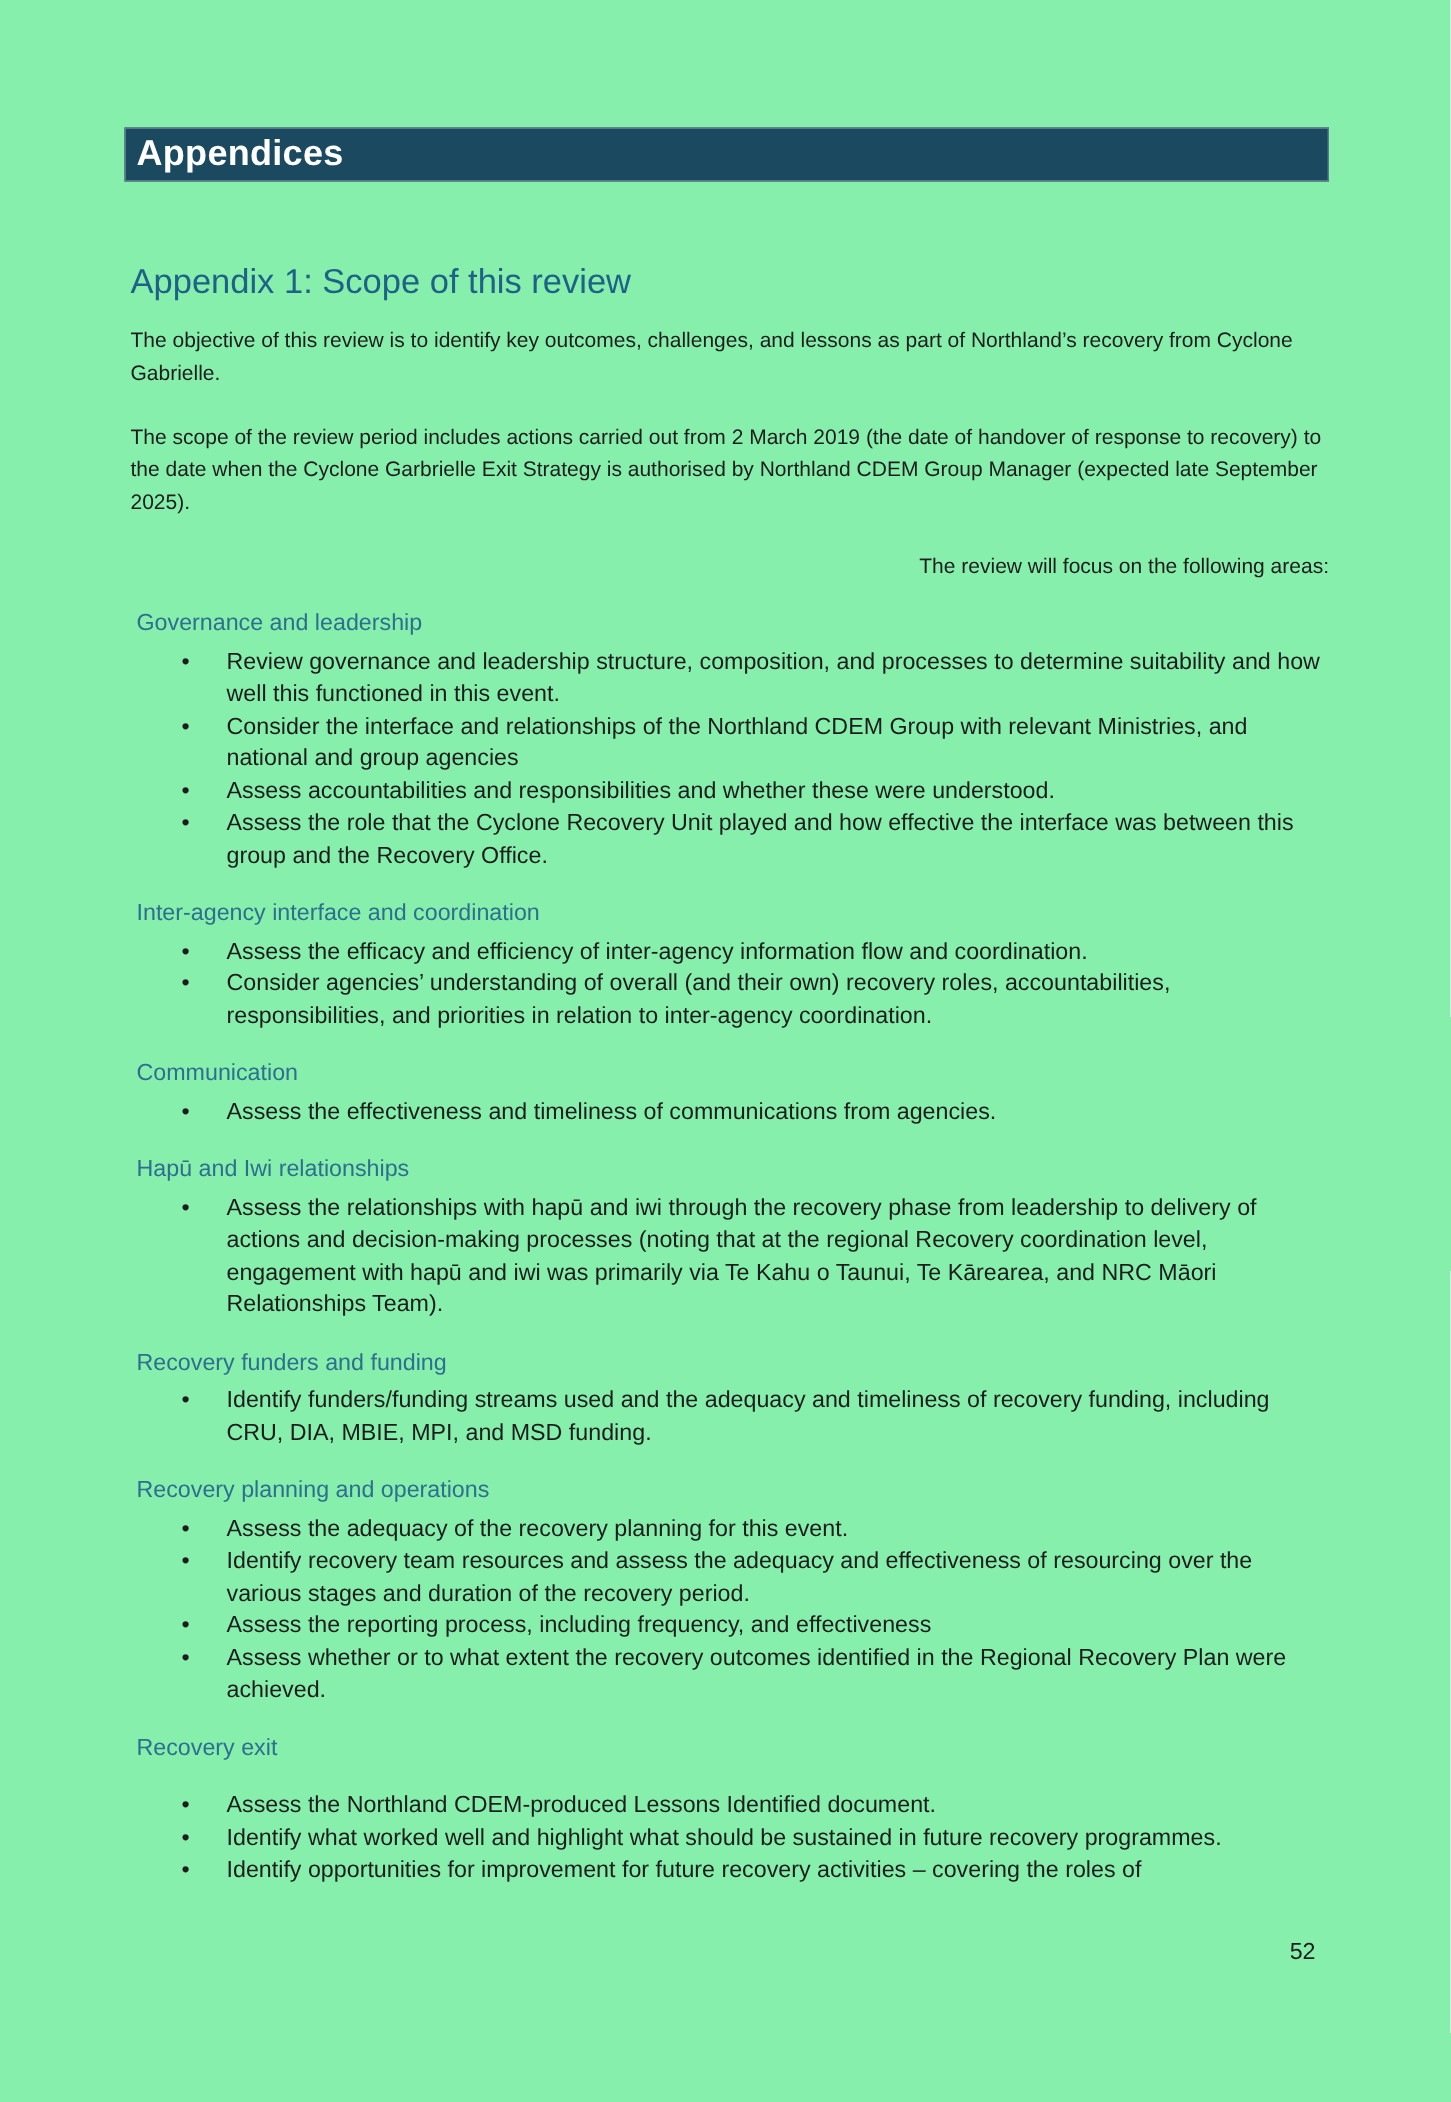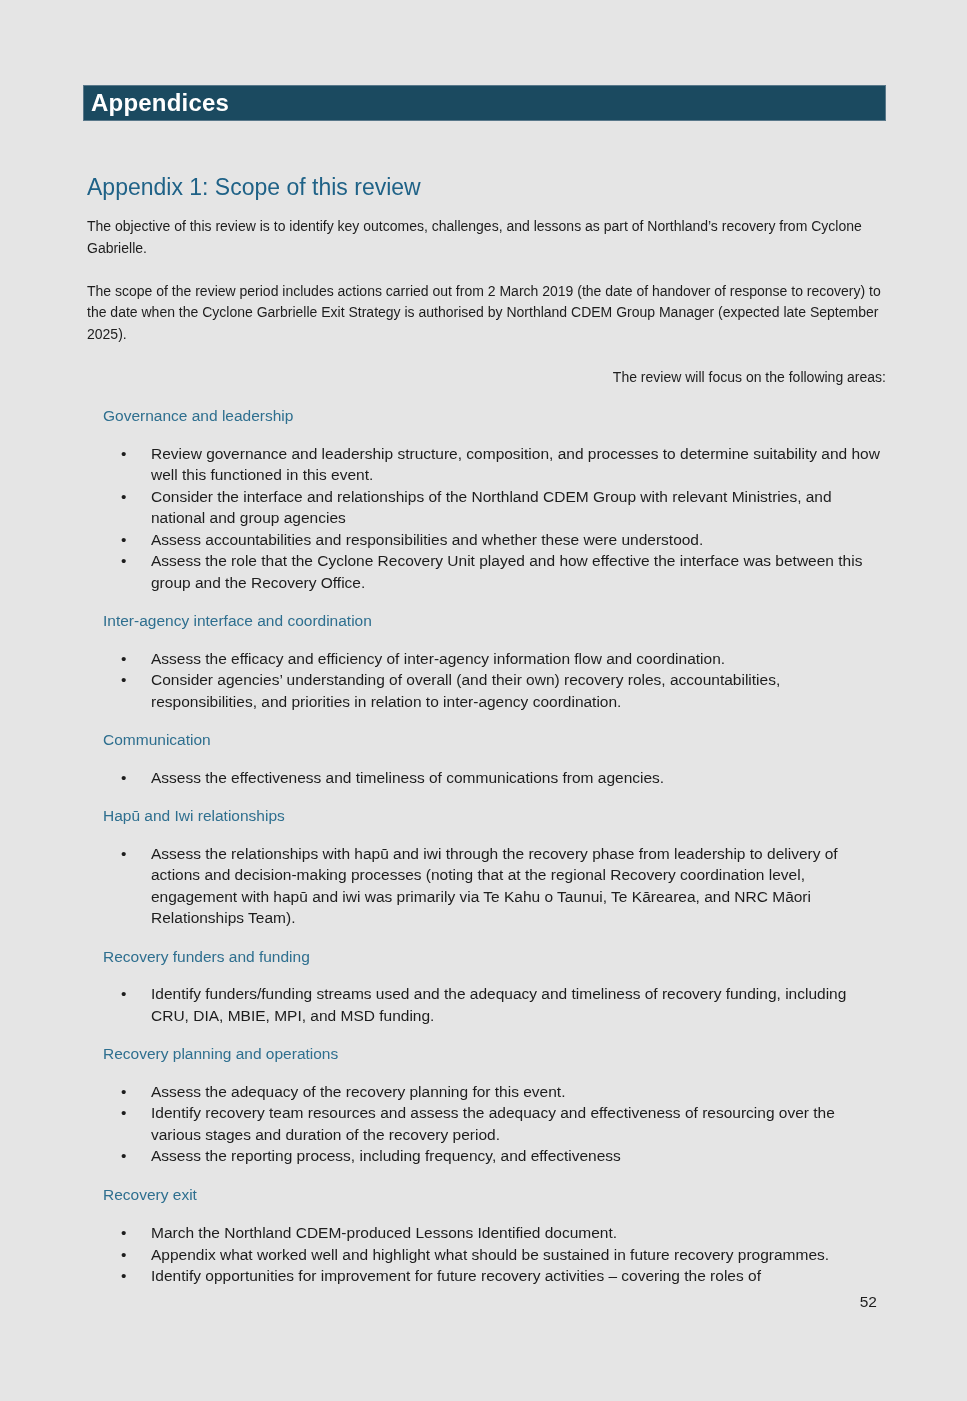--- a/index.html
+++ b/index.html
@@ -7,21 +7,21 @@
     --heading-color: #1F6287;
     --subheading-color: #2E6F8F;
     --text-color: #1D1D1D;
   }
   * { box-sizing: border-box; }
   html, body { margin: 0; padding: 0; background: #ffffff; }
   .page {
     position: relative;
     width: 967px;
     height: 1401px;
-    background: #e5e5e5;
+    background: #86efac;
     font-family: "Liberation Sans", sans-serif;
     color: var(--text-color);
     overflow: hidden;
   }
   .content {
     position: absolute;
     left: 83px;
     top: 85px;
     width: 803px;
   }
@@ -48,21 +48,21 @@
     color: var(--heading-color);
   }
   .para {
     margin: 0 0 21.5px 4px;
     font-size: 14px;
     line-height: 21.5px;
   }
   .para:last-child { margin-bottom: 0; text-align: right; }
   .section { margin-top: 17px; margin-left: 4px; }
   .section h2.subheading {
-    margin: 16px;
+    margin: 4px;
     font-size: 15.5px;
     font-weight: normal;
     color: var(--subheading-color);
     line-height: 21.5px;
   }
   .section ul.bullets {
     margin: 0;
     padding: 0;
     list-style: none;
   }
@@ -137,28 +137,29 @@
           <ul class="bullets">
             <li>Identify funders/funding streams used and the adequacy and timeliness of recovery funding, including CRU, DIA, MBIE, MPI, and MSD funding.</li>
           </ul>
         </section>
         <section class="section">
           <h2 class="subheading">Recovery planning and operations</h2>
           <ul class="bullets">
             <li>Assess the adequacy of the recovery planning for this event.</li>
             <li>Identify recovery team resources and assess the adequacy and effectiveness of resourcing over the various stages and duration of the recovery period.</li>
             <li>Assess the reporting process, including frequency, and effectiveness</li>
+            <li>Assess whether or to what extent the recovery outcomes identified in the Regional Recovery Plan were achieved.</li>
           </ul>
         </section>
         <section class="section">
           <h2 class="subheading">Recovery exit</h2>
         </section>
         <section class="section">
           <ul class="bullets">
-            <li>March the Northland CDEM-produced Lessons Identified document.</li>
-            <li>Appendix what worked well and highlight what should be sustained in future recovery programmes.</li>
+            <li>Assess the Northland CDEM-produced Lessons Identified document.</li>
+            <li>Identify what worked well and highlight what should be sustained in future recovery programmes.</li>
             <li>Identify opportunities for improvement for future recovery activities – covering the roles of</li>
           </ul>
         </section>
       </div>
   </div>
   <div class="page-number">52</div>
 </div>
 
 </body></html>

